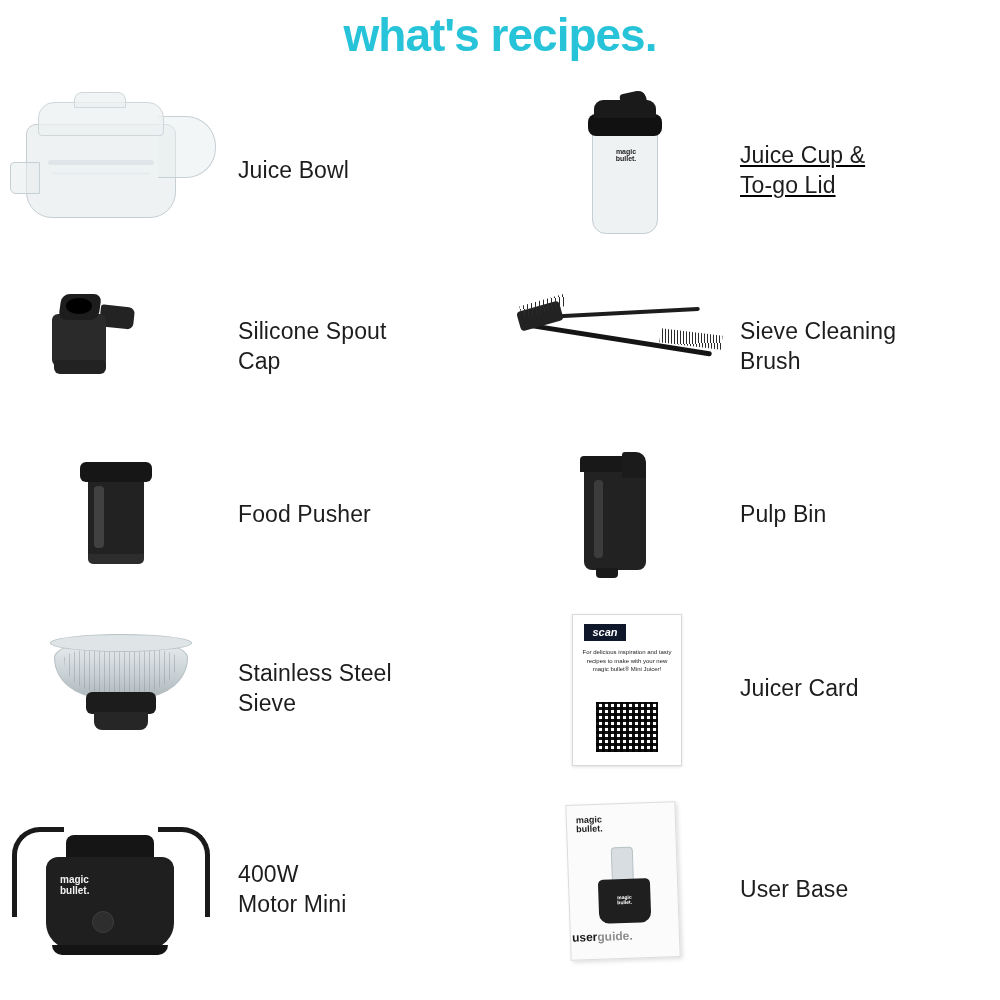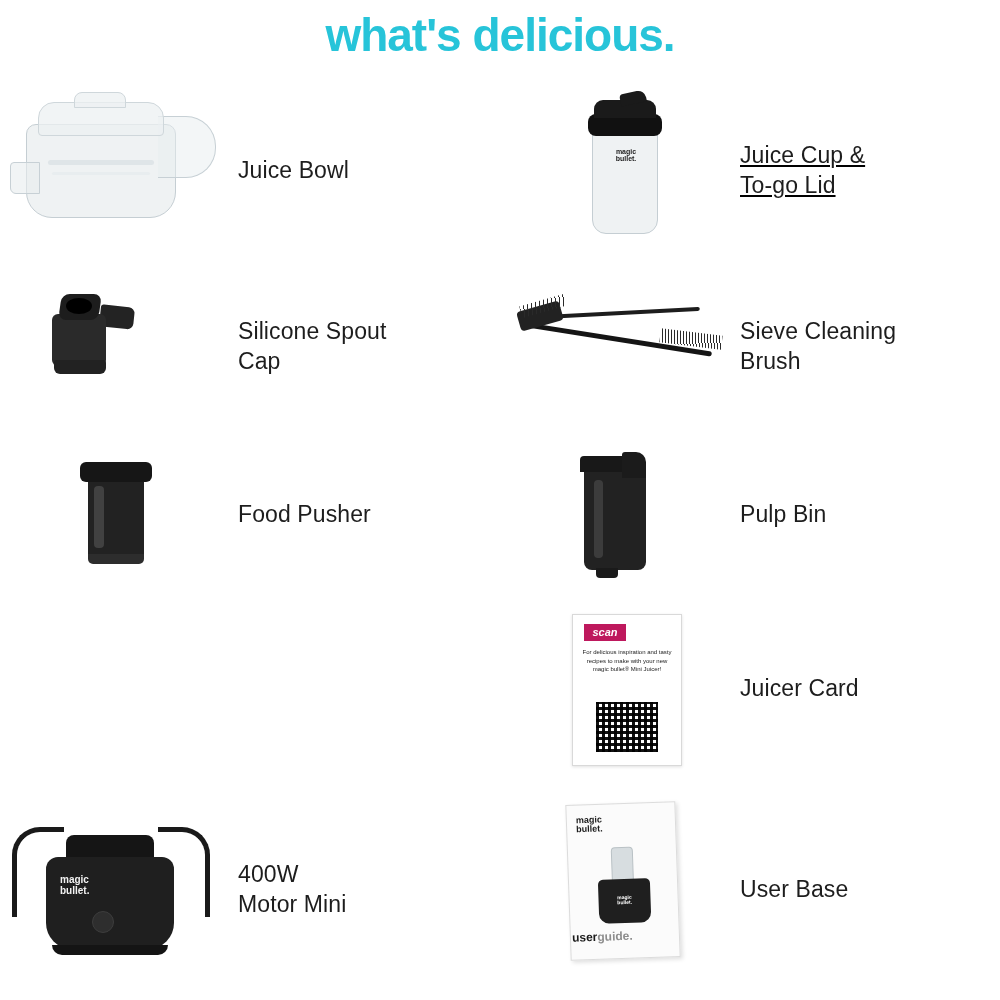--- a/index.html
+++ b/index.html
@@ -109,21 +109,21 @@
     border: 1px solid #b7c0c4; }
   .sv-rim { left: 42px; top: 26px; width: 142px; height: 18px; background: #dfe4e7; border: 1px solid #b7c0c4; border-radius: 50%; }
   .sv-mesh { left: 56px; top: 40px; width: 114px; height: 44px;
     background: repeating-linear-gradient(90deg, rgba(140,150,155,0.45) 0 1px, transparent 1px 5px);
     border-radius: 50% 50% 40% 40% / 30% 30% 95% 95%; }
   .sv-hub  { left: 78px; top: 84px; width: 70px; height: 22px; background: #1c1c1c; border-radius: 6px; }
   .sv-base { left: 86px; top: 104px; width: 54px; height: 18px; background: #262626; border-radius: 0 0 8px 8px; }
 
   
   .rc-card { left: 62px; top: 6px; width: 110px; height: 152px; background: #fff; border: 1px solid #d9d9d9; box-shadow: 0 1px 3px rgba(0,0,0,0.12); }
-  .rc-scan { left: 74px; top: 16px; width: 42px; height: 17px; background: #be185d; color: #fff; font-size: 11px; font-weight: bold; text-align: center; line-height: 17px; font-style: italic; }
+  .rc-scan { left: 74px; top: 16px; width: 42px; height: 17px; background: #0f172a; color: #fff; font-size: 11px; font-weight: bold; text-align: center; line-height: 17px; font-style: italic; }
   .rc-txt  { left: 70px; top: 40px; width: 94px; font-size: 6px; line-height: 1.42; color: #222; text-align: center; }
   .rc-qr   { left: 86px; top: 94px; width: 62px; height: 50px;
     background:
       repeating-linear-gradient(90deg, #111 0 3px, #fff 3px 6px),
       repeating-linear-gradient(0deg, #111 0 3px, #fff 3px 6px);
     background-blend-mode: multiply; }
 
   
   .mb-body { left: 38px; top: 58px; width: 128px; height: 92px; background: #1f1f1f; border-radius: 12px 12px 26px 26px; }
   .mb-top  { left: 58px; top: 36px; width: 88px; height: 28px; background: #151515; border-radius: 8px 8px 0 0; }
@@ -141,21 +141,21 @@
   .ug-dev-t{ left: 14px; top: 2px; width: 22px; height: 36px; background: #d7dde0; border: 1px solid #b9c1c5; border-radius: 4px; }
   .ug-dev-l{ left: 6px; top: 50px; width: 40px; font-size: 5px; color: #fff; text-align: center; font-weight: bold; line-height: 1.05; }
   .ug-title{ left: 62px; top: 130px; width: 104px; font-size: 12px; font-weight: bold; color: #1b1b1b; transform: rotate(-2deg); }
   .ug-title .g { color: #8d8d8d; }
 </style>
 </head>
 <body>
 
 <div class="page">
 
-  <div class="title">what's delicious.</div>
+  <div class="title">what's recipes.</div>
 
   <div class="grid">
 
     <div class="row" style="top:0px;height:184px;">
       <div class="cell left" style="top:0px;height:184px;">
         <div class="art">
           <div class="s clr jb-body"></div>
           <div class="s jb-handle"></div>
           <div class="s clr2 jb-lid"></div>
           <div class="s clr2 jb-knob"></div>
@@ -220,20 +220,31 @@
           <div class="s br-tail"></div>
           <div class="s br-head"></div>
           <div class="s br-brist"></div>
         </div>
         <div class="label">Sieve Cleaning
 Brush</div>
       </div>
     </div>
 
     <div class="row" style="top:520px;height:180px;">
+      <div class="cell left" style="top:0px;height:180px;">
+        <div class="art">
+          <div class="s sv-cone"></div>
+          <div class="s sv-mesh"></div>
+          <div class="s sv-rim"></div>
+          <div class="s sv-hub"></div>
+          <div class="s sv-base"></div>
+        </div>
+        <div class="label">Stainless Steel
+Sieve</div>
+      </div>
       <div class="cell right" style="top:0px;height:180px;">
         <div class="art">
           <div class="s rc-card"></div>
           <div class="s rc-scan">scan</div>
           <div class="s rc-txt">For delicious inspiration and tasty recipes to make with your new magic bullet® Mini Juicer!</div>
           <div class="s rc-qr"></div>
         </div>
         <div class="label">Juicer Card</div>
       </div>
     </div>

